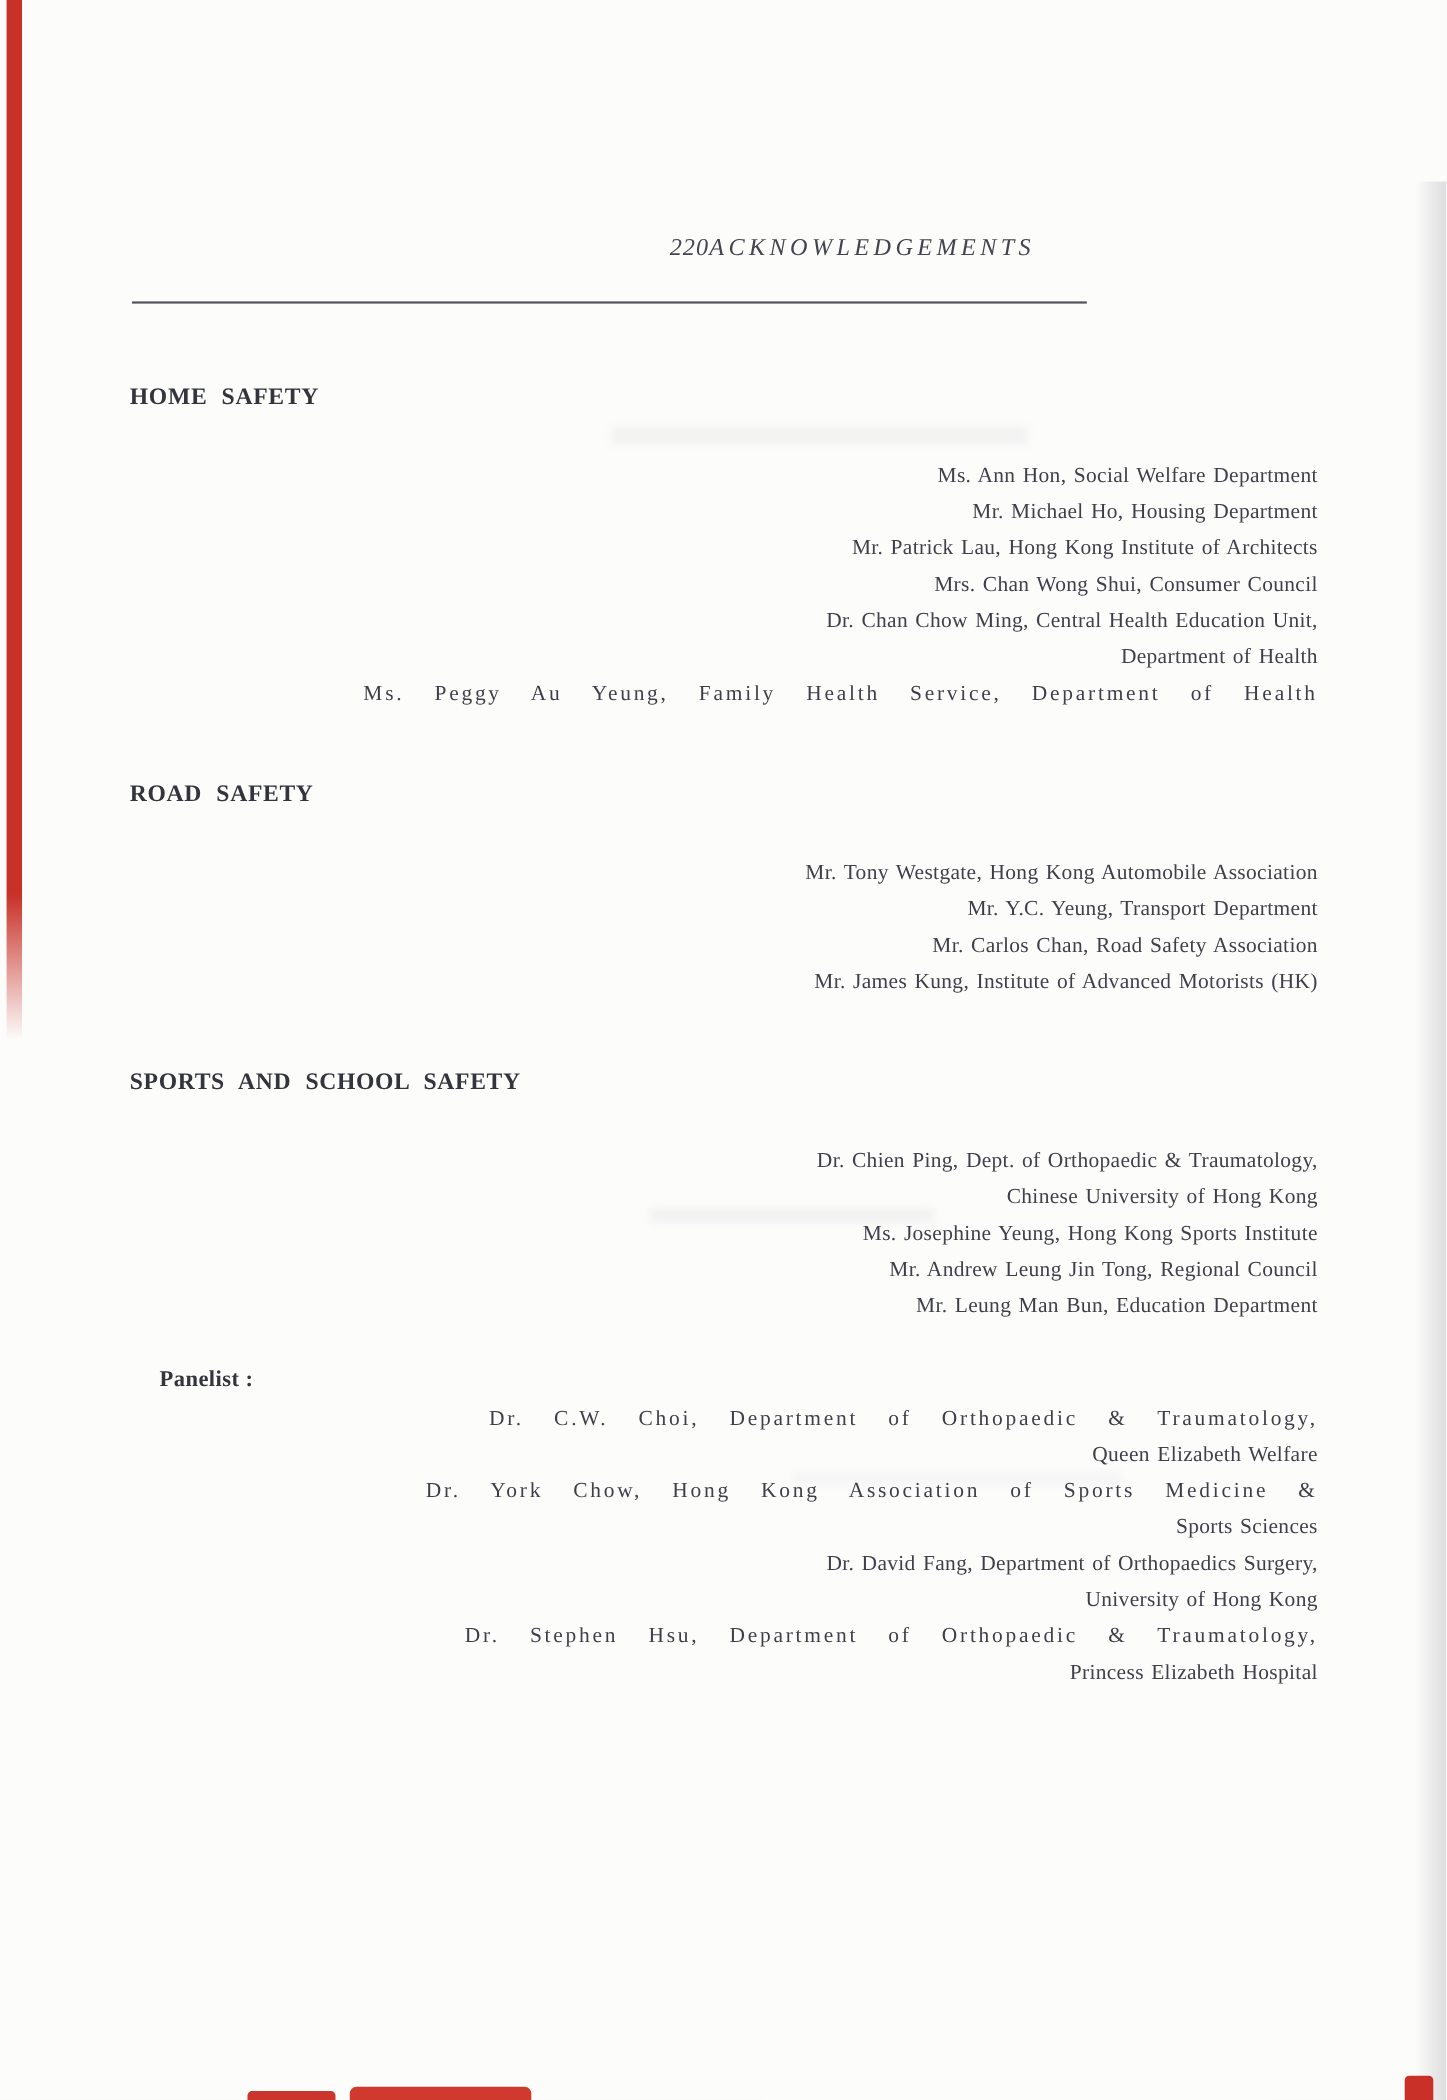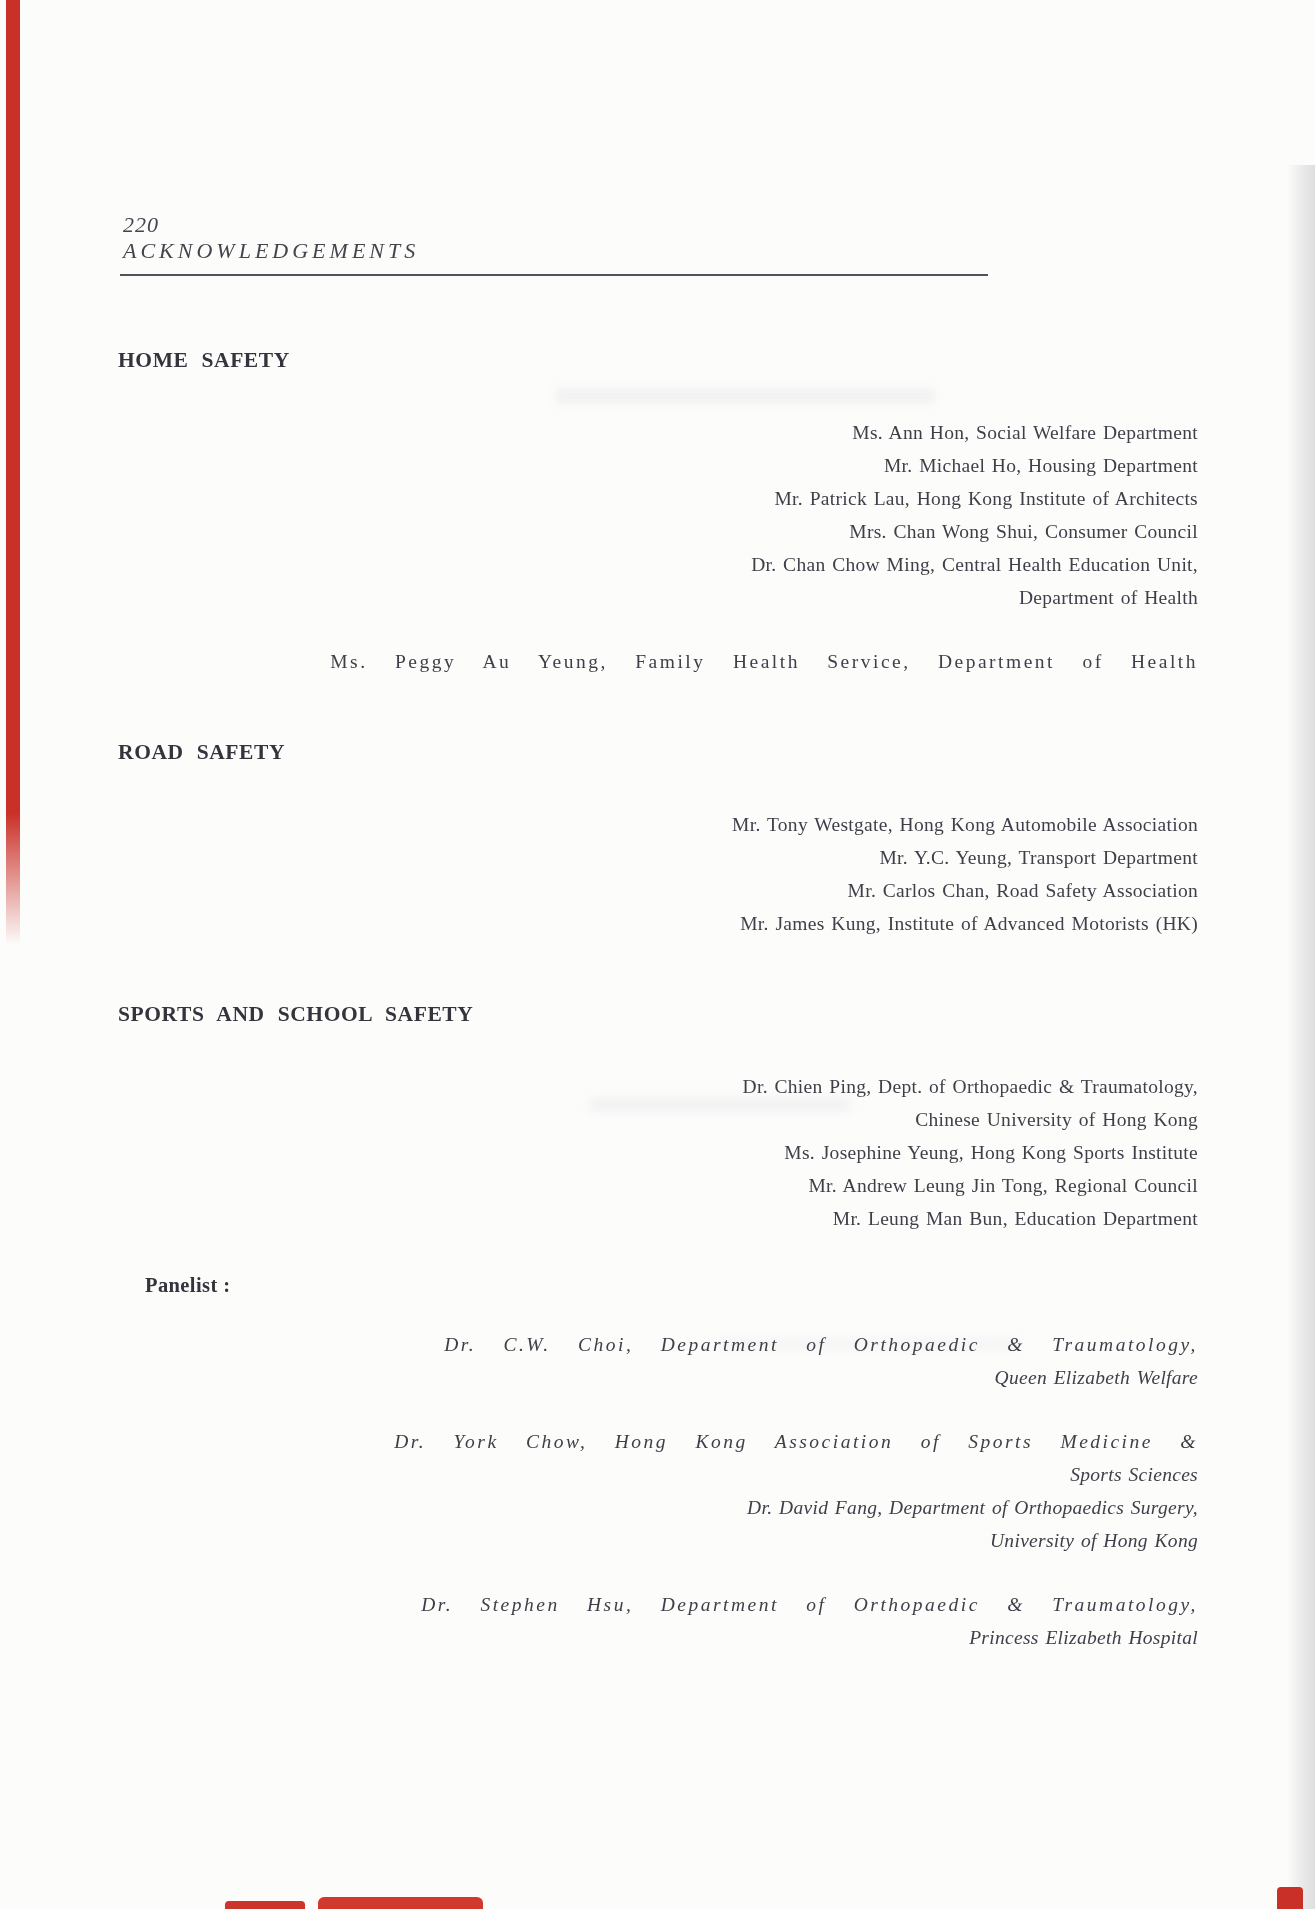--- a/index.html
+++ b/index.html
@@ -10,44 +10,44 @@
   }
   .page{
     position:relative;width:1315px;height:1909px;overflow:hidden;
     background:#fcfcfb;color:#3e3f49;
   }
 
   
   .runhead{
     position:absolute;top:212px;left:123px;width:818px;
     display:flex;justify-content:flex-end;align-items:baseline;
-    font-style:italic;font-size:22px;color:#43444e;flex-direction:column;
+    font-style:italic;font-size:22px;color:#43444e;
   }
   .runhead .pageno{letter-spacing:1px;}
   .runhead .title{letter-spacing:4px;}
   .rule{
     position:absolute;top:274px;left:120px;width:868px;height:2px;
     background:#53525c;
   }
 
   
   .content{position:absolute;top:348px;left:118px;width:1080px;}
   .section + .section{margin-top:62px;}
   .heading{
     margin:0;font-size:21.5px;line-height:24px;font-weight:bold;
     color:#33343c;letter-spacing:0.6px;word-spacing:7px;font-family:Liberation Serif, serif;
   }
   .entries{margin:44px 0 0 27px;text-align:right;}
-  .entries.sub{margin-top:7px;font-style:italic;}
+  .entries.sub{margin-top:7px;}
   .line{
     margin:0;font-size:19.5px;line-height:33px;color:#3e3f49;
     letter-spacing:0.3px;word-spacing:1.5px;white-space:nowrap;
   }
   .line.cont{padding-left:27px;}
-  .line.stretch{letter-spacing:2.5px;word-spacing:20px;margin-top:31px;}
+  .line.stretch{letter-spacing:2.5px;word-spacing:20px;}
   .subheading{
     margin:38px 0 0 27px;font-size:20.5px;line-height:24px;
     font-weight:bold;color:#33343c;letter-spacing:0.4px;
   }
 
   
   .red-strip{
     position:absolute;left:6px;top:0;width:14px;height:945px;
     background:linear-gradient(to bottom,#c93028 0%,#c93028 86%,rgba(201,48,40,0) 100%);
     border-radius:0 0 4px 4px;

